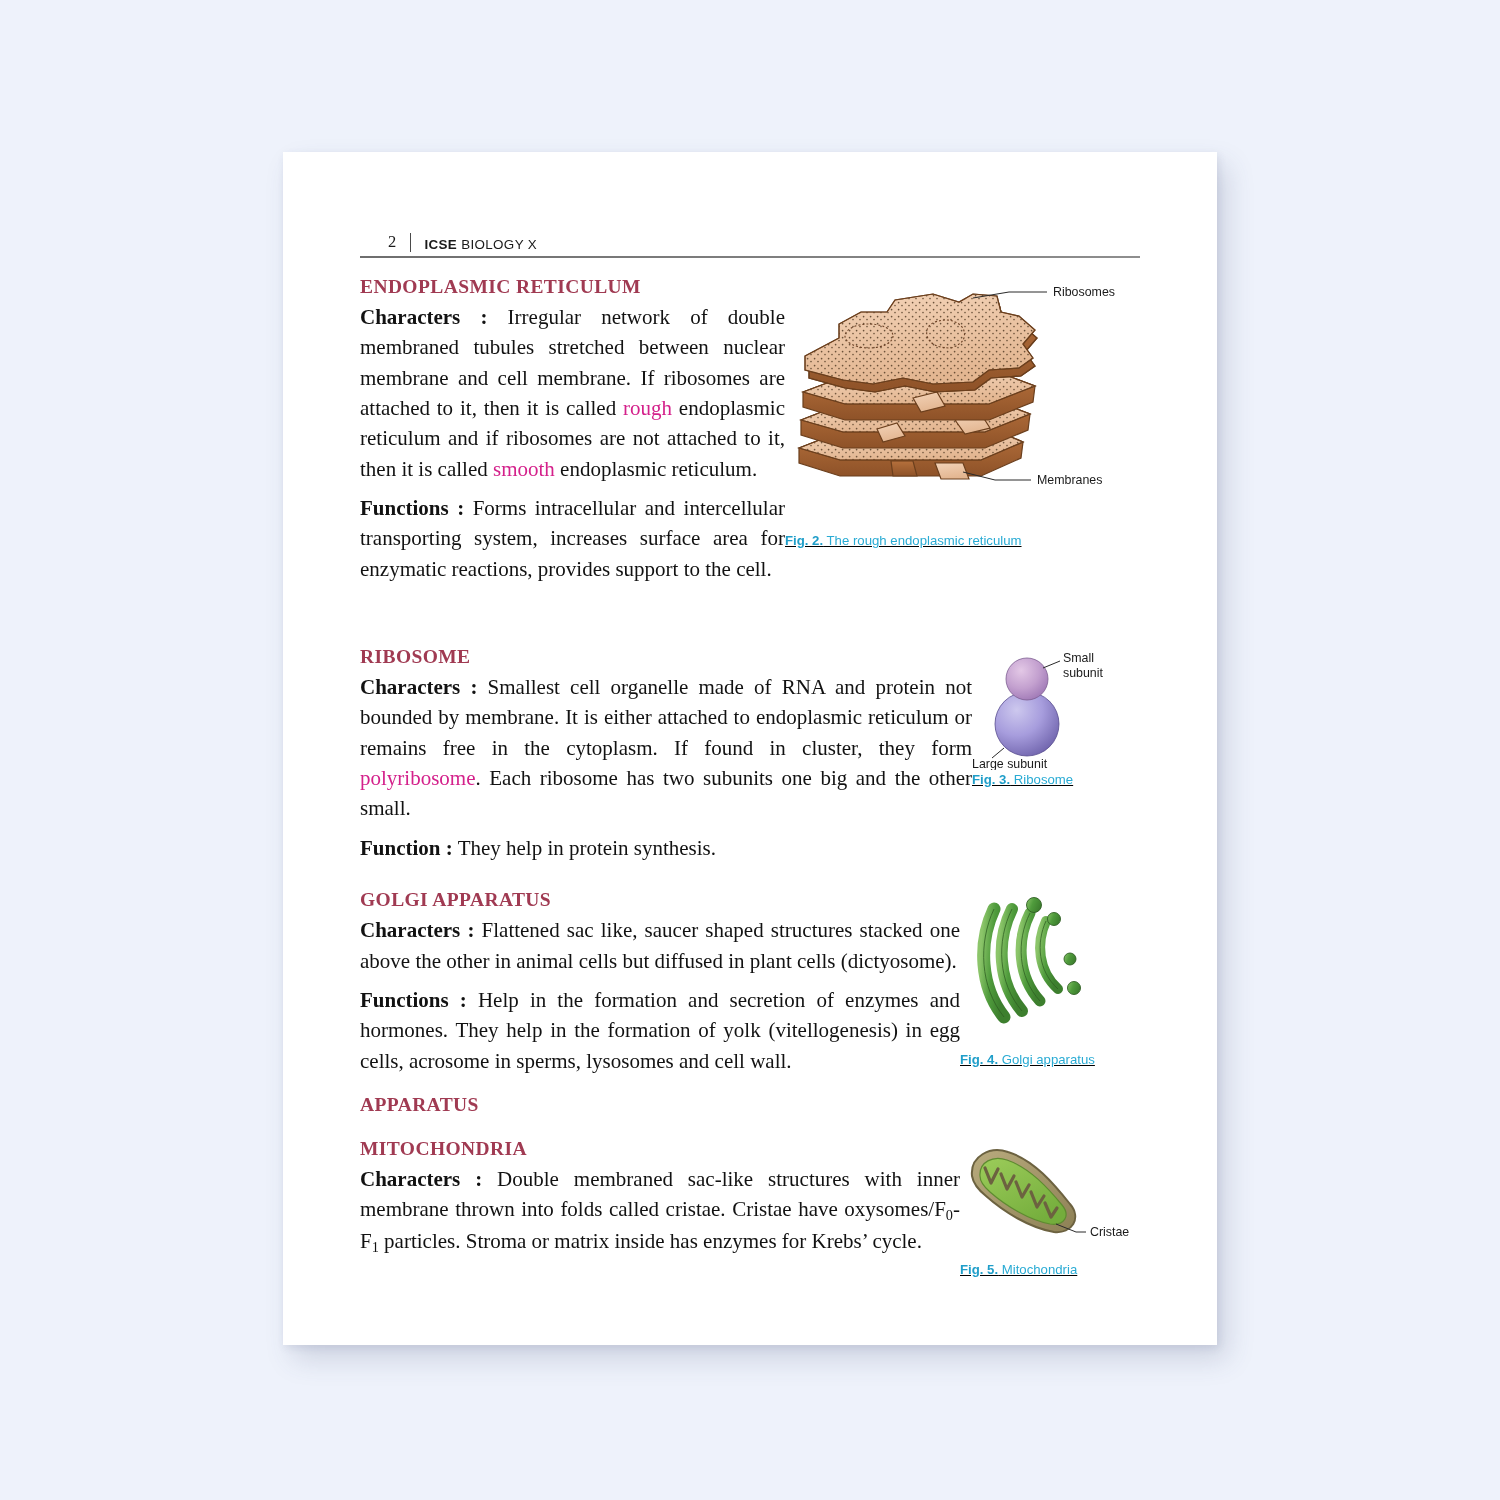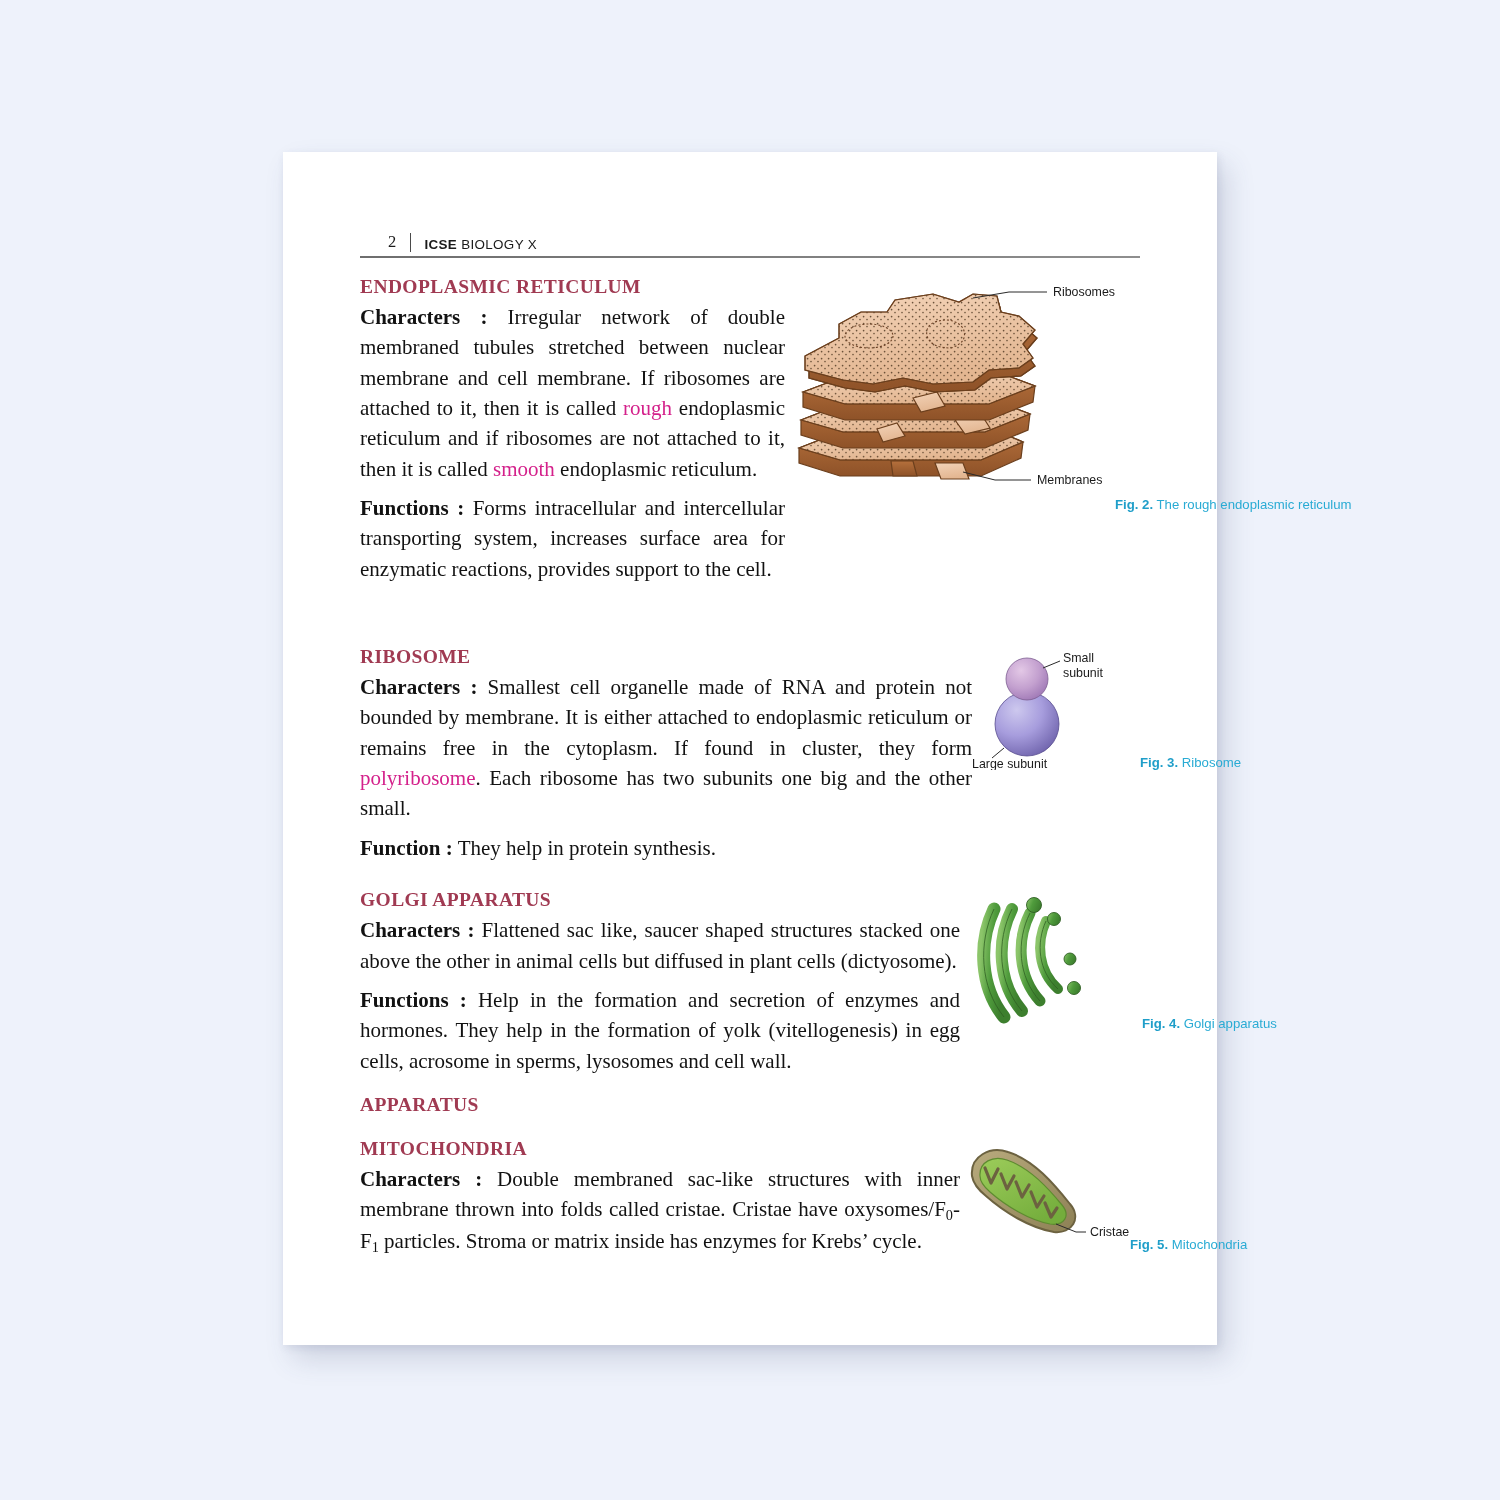--- a/index.html
+++ b/index.html
@@ -86,29 +86,29 @@
     margin-bottom: 9px;
   }
   p.body-text:last-child { margin-bottom: 0; }
   .lbl { font-weight: 700; }
   .hl { color: #d4218b; }
   sub { font-size: 0.68em; vertical-align: -0.28em; }
 
   
   .row { display: flex; align-items: flex-start; }
   .col-text { flex: 0 0 auto; }
-  .col-fig  { flex: 1 1 auto; display: flex; flex-direction: row;
-              align-items: flex-end; }
+  .col-fig  { flex: 1 1 auto; display: flex; flex-direction: column;
+              align-items: flex-start; text-decoration: underline; }
 
   .fig-caption {
     font-family: "Liberation Sans", sans-serif;
     font-size: 13.2px;
     color: #29abd4;
     text-align: center;
-    margin-top: 2px;
+    margin-top: 21px;
     white-space: nowrap;
   }
   .fig-caption b { font-weight: 700; color: #1f9ec9; }
 
   .fig-label {
     font-family: "Liberation Sans", sans-serif;
     font-size: 12.4px;
     fill: #1b1b1b;
   }
 
@@ -255,21 +255,21 @@
       <div class="col-text" style="width:600px;">
         <h2 class="sec-head">GOLGI APPARATUS</h2>
         <p class="body-text">
           <span class="lbl">Characters :</span><span> Flattened sac like, saucer shaped structures stacked one above the other in animal cells but diffused in plant cells (dictyosome).</span>
         </p>
         <p class="body-text" style="margin-top:4px;">
           <span class="lbl">Functions :</span><span> Help in the formation and secretion of enzymes and hormones. They help in the formation of yolk (vitellogenesis) in egg cells, acrosome in sperms, lysosomes and cell wall.</span>
         </p>
       </div>
 
-      <div class="col-fig" style="padding-top:2px;gap:32px;">
+      <div class="col-fig" style="padding-top:2px;">
         <svg width="150" height="140" viewBox="0 0 150 140">
           <defs>
             <linearGradient id="golgiG" x1="0" y1="0" x2="1" y2="0.4">
               <stop offset="0%" stop-color="#8cc56a"></stop>
               <stop offset="50%" stop-color="#4f9b3c"></stop>
               <stop offset="100%" stop-color="#3d7f2e"></stop>
             </linearGradient>
           </defs>
           <g fill="none" stroke="url(#golgiG)" stroke-linecap="round">
             <path d="M34 18 C18 52 20 96 44 126" stroke-width="13"></path>

